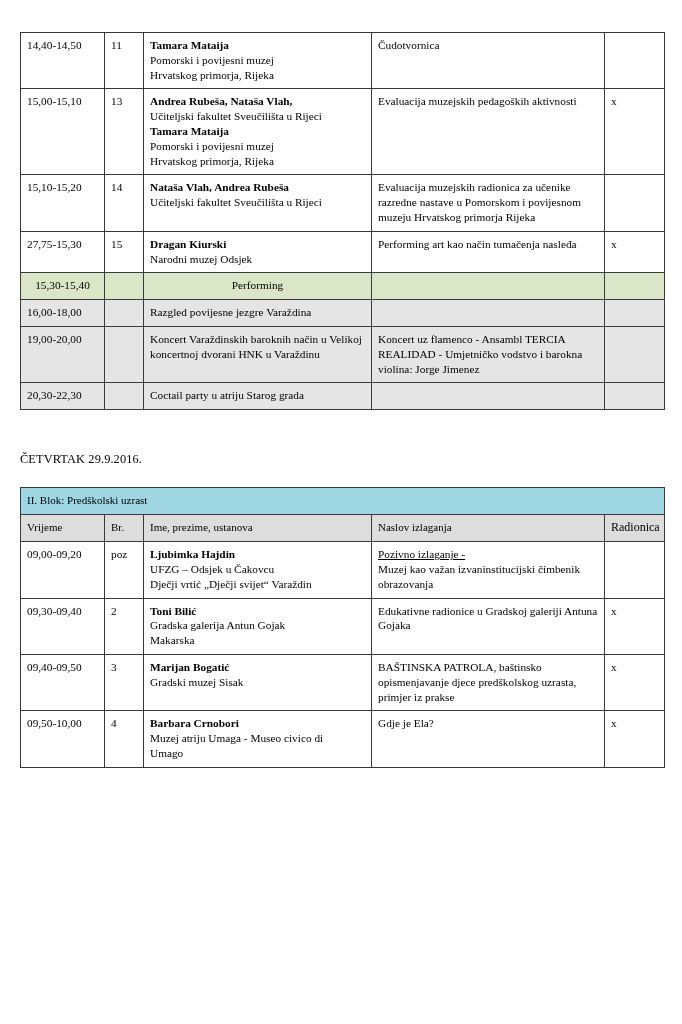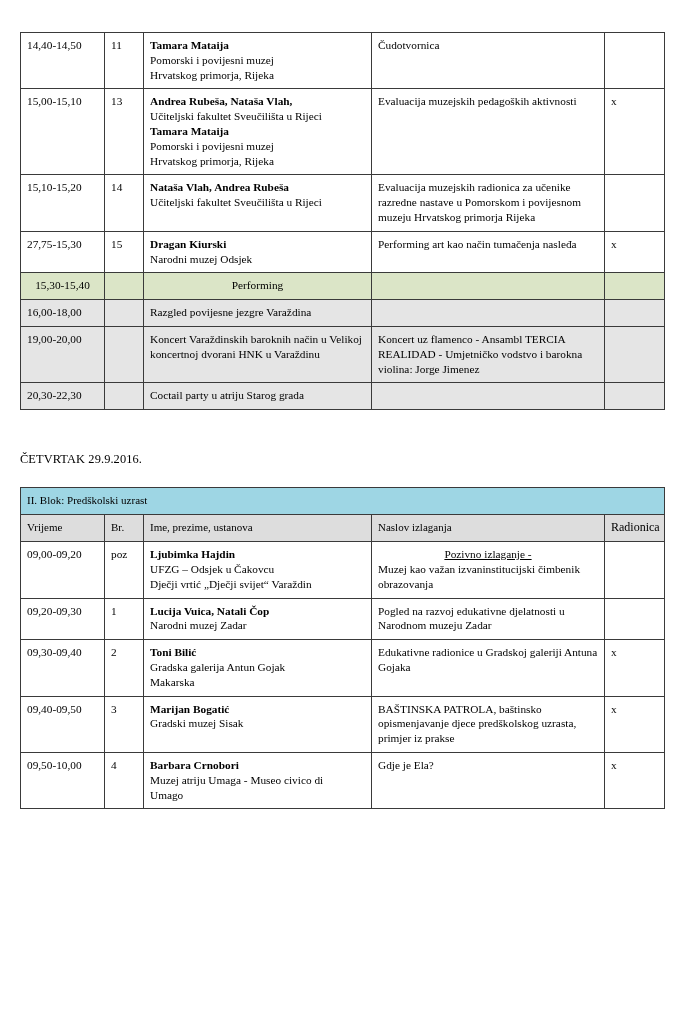--- a/index.html
+++ b/index.html
@@ -41,21 +41,21 @@
   col.c-pres { width: 228px; }
   col.c-title { width: 233px; }
   col.c-ws { width: 60px; }
 
   td.c-time, th.c-time { text-align: left; }
   td.c-no { text-align: center; }
   td.c-ws { text-align: center; vertical-align: middle; }
 
   .nm { font-weight: bold; display: block; }
   .inst { display: block; }
-  .u { text-decoration: underline; display: block; text-align: center; }
+  .u { text-decoration: underline; display: block; }
 
   tr.green > td { background: #dbe5c7; text-align: center; }
   tr.peach > td { background: #e5e5e5; }
 
   .gap { height: 42px; }
 
   .sec-title {
     font-weight: normal;
     font-size: 12.4px;
     letter-spacing: 0.1px;
@@ -210,30 +210,20 @@
           <span class="inst">UFZG – Odsjek u Čakovcu</span>
           <span class="inst">Dječji vrtić „Dječji svijet“ Varaždin</span>
         </td>
         <td class="c-title">
           <span class="u">Pozivno izlaganje -</span>
           <span>Muzej kao važan izvaninstitucijski čimbenik obrazovanja</span>
         </td>
         <td class="c-ws"></td>
       </tr>
 
-      <tr>
-        <td class="c-time">09,20-09,30</td>
-        <td class="c-no">1</td>
-        <td class="c-pres">
-          <span class="nm">Lucija Vuica, Natali Čop</span>
-          <span class="inst">Narodni muzej Zadar</span>
-        </td>
-        <td class="c-title">Pogled na razvoj edukativne djelatnosti u Narodnom muzeju Zadar</td>
-        <td class="c-ws"></td>
-      </tr>
 
       <tr>
         <td class="c-time">09,30-09,40</td>
         <td class="c-no">2</td>
         <td class="c-pres">
           <span class="nm">Toni Bilić</span>
           <span class="inst">Gradska galerija Antun Gojak</span>
           <span class="inst">Makarska</span>
         </td>
         <td class="c-title">Edukativne radionice u Gradskoj galeriji Antuna Gojaka</td>

